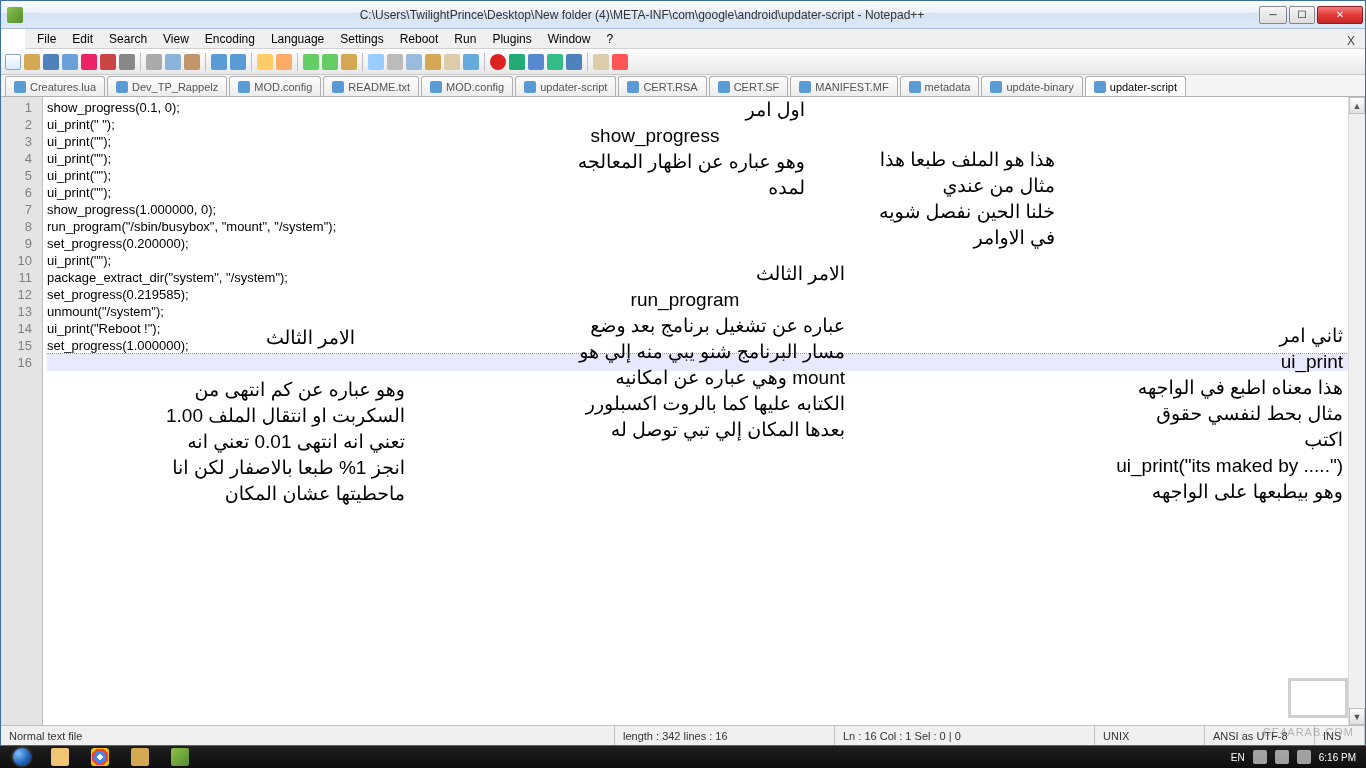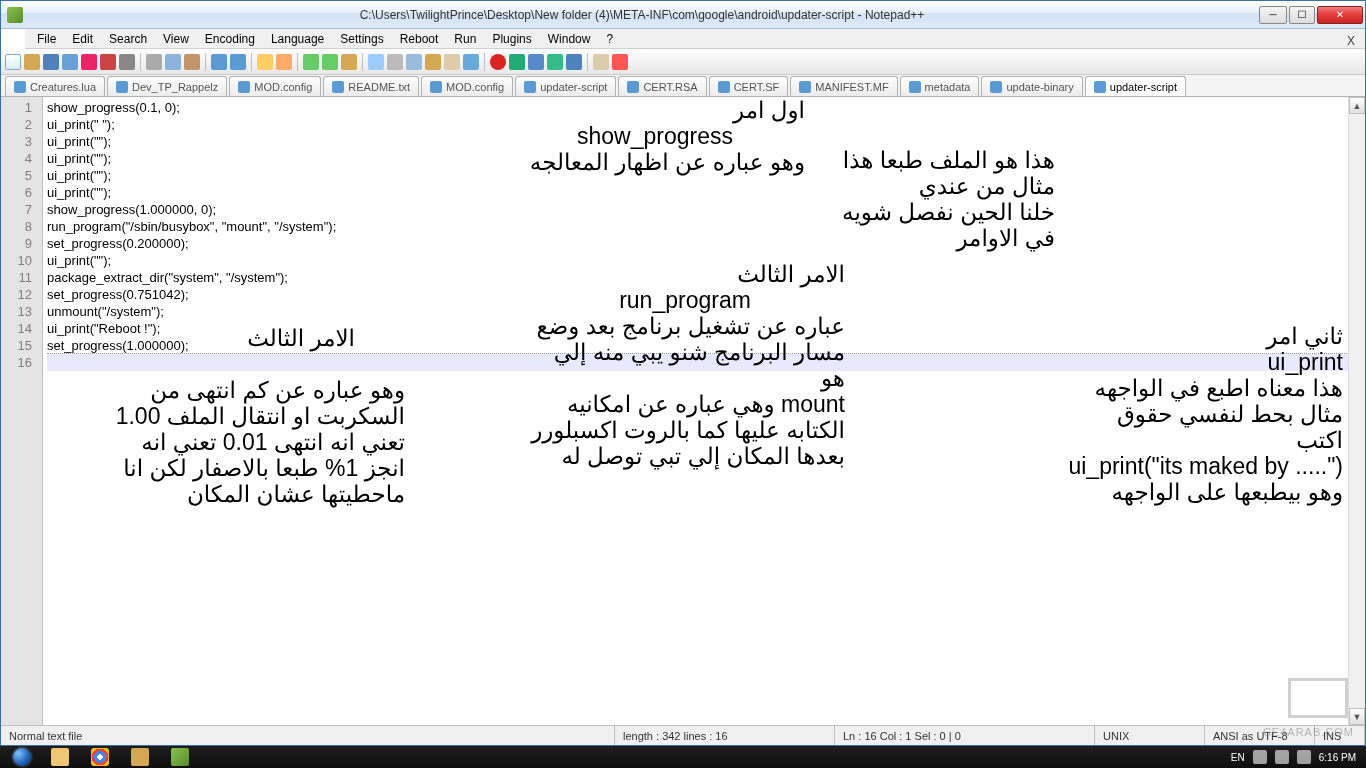--- a/index.html
+++ b/index.html
@@ -50,21 +50,21 @@
 .tab { height: 20px; padding: 0 8px; font-size: 11px; background: linear-gradient(#fdfdfd,#ececec); border: 1px solid #b0b0b0; border-bottom: none; border-radius: 3px 3px 0 0; display: flex; align-items: center; gap: 4px; cursor: pointer; color: #555; white-space: nowrap; }
 .tab.active { background: #fff; color: #000; }
 .tab .tab-icon { width: 12px; height: 12px; background: #5b9bd5; border-radius: 2px; display: inline-block; }
 .editor-area { flex: 1; display: flex; background: #fff; position: relative; overflow: hidden; }
 .gutter { width: 42px; background: #e4e4e4; border-right: 1px solid #c0c0c0; font-family: "Courier New", monospace; font-size: 13px; text-align: right; color: #808080; padding-top: 2px; }
 .gutter .ln { height: 17px; padding-right: 10px; line-height: 17px; }
 .code { flex: 1; font-family: "Courier New", monospace; font-size: 13px; color: #000; padding: 2px 4px; line-height: 17px; position: relative; }
 .code .line { height: 17px; white-space: pre; }
 .code .current-line { background: #e8e8ff; }
 .code .line.dotted { border-bottom: 1px dotted #999; }
-.annotations { position: absolute; top: 0; left: 0; right: 0; bottom: 0; pointer-events: none; font-family: Arial, Tahoma, sans-serif; font-size: 23px; color: #000; direction: rtl; }
+.annotations { position: absolute; top: 0; left: 0; right: 0; bottom: 0; pointer-events: none; font-family: Arial, Tahoma, sans-serif; font-size: 19px; color: #000; direction: rtl; }
 .anno { position: absolute; text-align: right; line-height: 26px; }
 .anno .en { direction: ltr; unicode-bidi: embed; }
 .statusbar { height: 20px; background: #f0f0f0; border-top: 1px solid #c0c0c0; display: flex; font-size: 11px; color: #333; }
 .status-cell { padding: 2px 8px; border-right: 1px solid #c0c0c0; display: flex; align-items: center; }
 .status-cell.flex { flex: 1; }
 .taskbar { position: absolute; bottom: 0; left: 0; width: 1366px; height: 22px; background: linear-gradient(to bottom, rgba(60,60,60,0.5), rgba(20,20,20,0.7)); display: flex; align-items: center; padding: 0 4px; }
 .start-btn { width: 36px; height: 22px; display: flex; align-items: center; justify-content: center; cursor: pointer; }
 .start-orb { width: 18px; height: 18px; border-radius: 50%; background: radial-gradient(circle at 30% 30%, #7fc0ff, #1a5fb4 60%, #0a3a70); box-shadow: 0 0 3px rgba(255,255,255,0.5); position: relative; }
 .task-icon { width: 40px; height: 22px; display: flex; align-items: center; justify-content: center; cursor: pointer; border-radius: 2px; }
 .task-glyph { width: 18px; height: 18px; border-radius: 2px; }
@@ -222,31 +222,32 @@
         <div class="line">ui_print(" ");</div>
         <div class="line">ui_print("");</div>
         <div class="line">ui_print("");</div>
         <div class="line">ui_print("");</div>
         <div class="line">ui_print("");</div>
         <div class="line">show_progress(1.000000, 0);</div>
         <div class="line">run_program("/sbin/busybox", "mount", "/system");</div>
         <div class="line">set_progress(0.200000);</div>
         <div class="line">ui_print("");</div>
         <div class="line">package_extract_dir("system", "/system");</div>
-        <div class="line">set_progress(0.751042);</div>
+        <div class="line">set_progress(0.219585);</div>
         <div class="line">unmount("/system");</div>
         <div class="line">ui_print("Reboot !");</div>
         <div class="line dotted">set_progress(1.000000);</div>
         <div class="line current-line"></div>
         <div class="annotations">
 
         <div class="anno" style="top:0px; right:560px; width:300px;">
           <div>اول امر</div>
           <div class="en" style="text-align:center">show_progress</div>
           <div>وهو عباره عن اظهار المعالجه</div>
+          <div>لمده</div>
         </div>
 
         <div class="anno" style="top:50px; right:310px; width:230px;">
           <div>هذا هو الملف طبعا هذا</div>
           <div>مثال من عندي</div>
           <div>خلنا الحين نفصل شويه</div>
           <div>في الاوامر</div>
         </div>
 
         <div class="anno" style="top:164px; right:520px; width:320px;">

